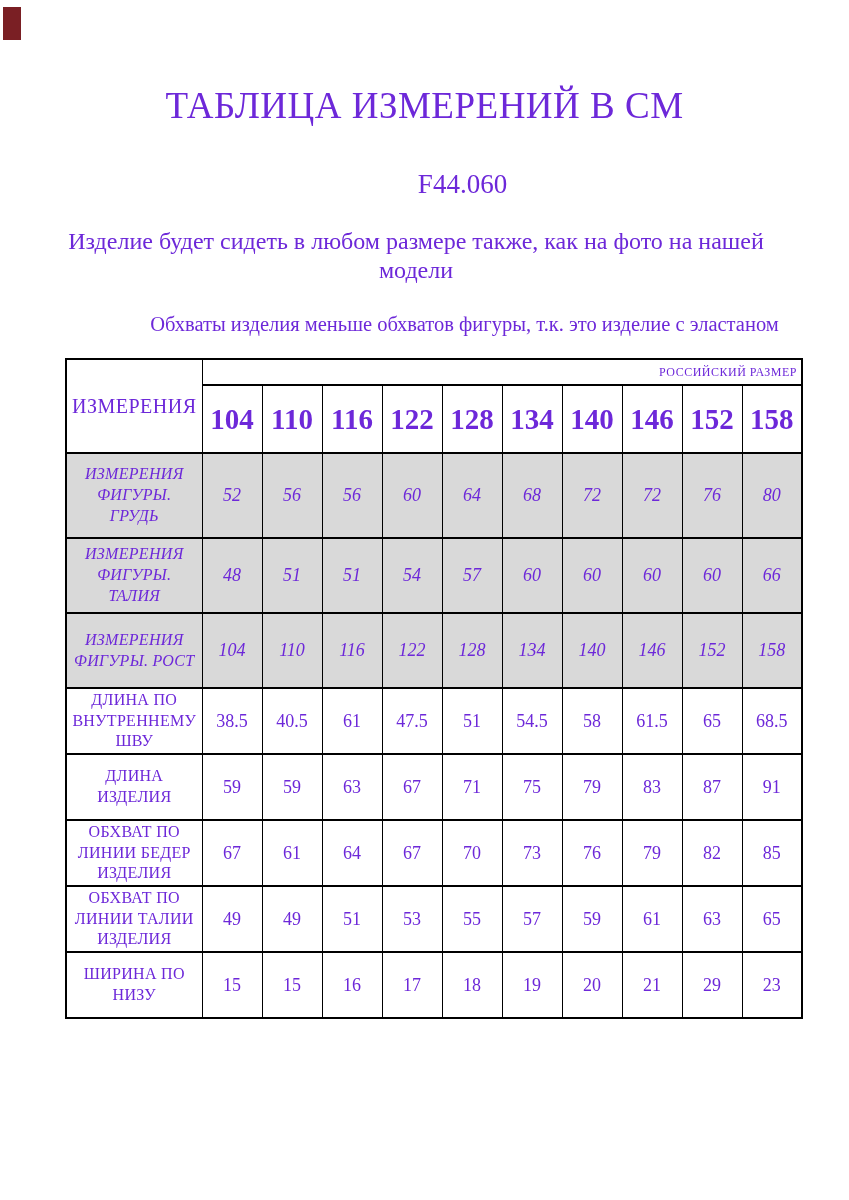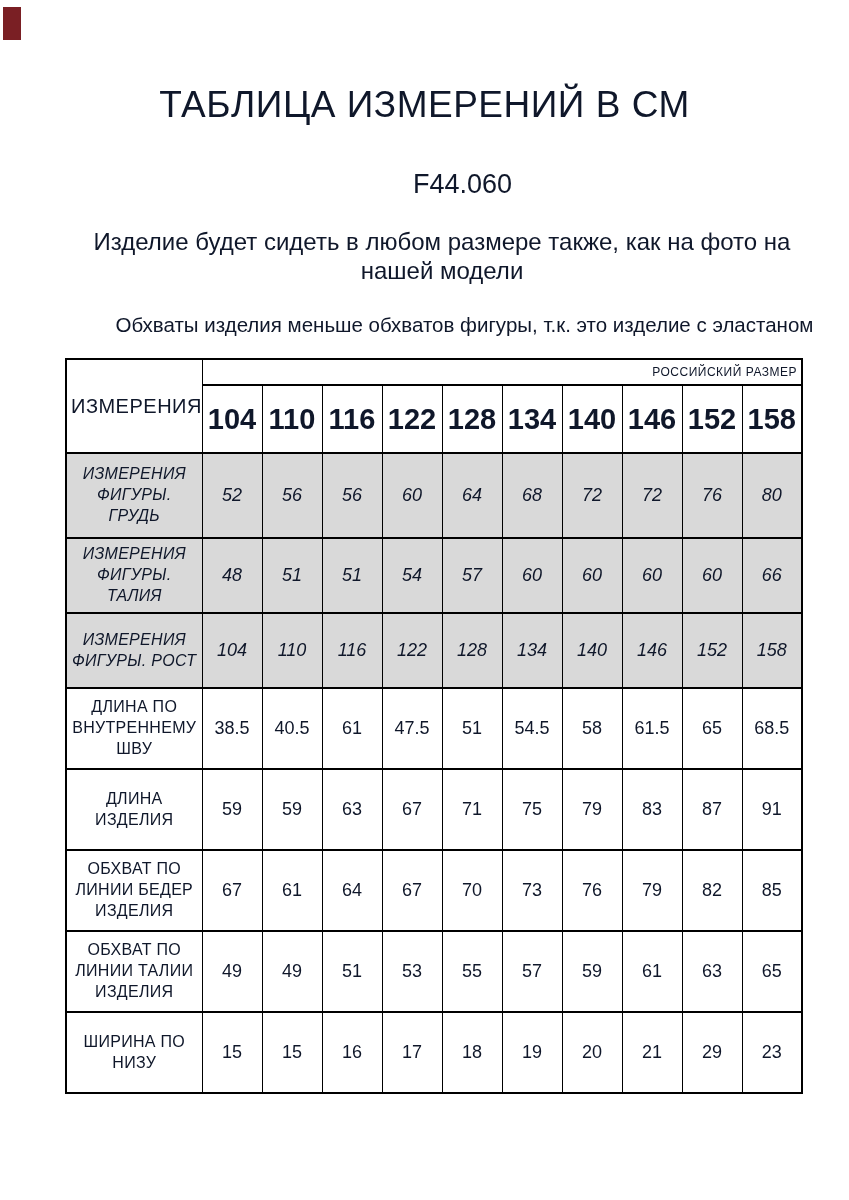--- a/index.html
+++ b/index.html
@@ -5,22 +5,22 @@
   html, body {
     margin: 0;
     padding: 0;
     background: #ffffff;
   }
   .page {
     position: relative;
     width: 849px;
     height: 1200px;
     background: #ffffff;
-    font-family: Liberation Sans, sans-serif;
-    color: #0f172a;
+    font-family: Liberation Serif, serif;
+    color: #6d28d9;
     overflow: hidden;
   }
   .corner-mark {
     position: absolute;
     left: 3px;
     top: 7px;
     width: 18px;
     height: 33px;
     background: #7a1f24;
   }
@@ -42,21 +42,21 @@
     left: 0;
     width: 100%;
     text-align: center;
     font-size: 27px;
     font-weight: 400;
     padding-left: 38px;
   }
   .note-primary {
     position: absolute;
     top: 227px;
-    left: 92px;
+    left: 66px;
     width: 700px;
     text-align: center;
     font-size: 24px;
     line-height: 1.22;
   }
   .note-secondary {
     position: absolute;
     top: 313px;
     left: 0;
     width: 100%;
@@ -104,21 +104,21 @@
   }
   td.row-label {
     font-size: 16px;
     line-height: 1.3;
     letter-spacing: 0.3px;
     margin-left: 24px;
   }
   td.cell-value {
     font-size: 18px;
   }
-  tr.data-row { height: 81px; }
+  tr.data-row { height: 66px; }
   tr.data-row.r0 { height: 85px; }
   tr.data-row.r1, tr.data-row.r2 { height: 75px; }
   tr.shaded td {
     background: #d9d9d9;
     font-style: italic;
   }
 </style>
 </head>
 <body>
 

